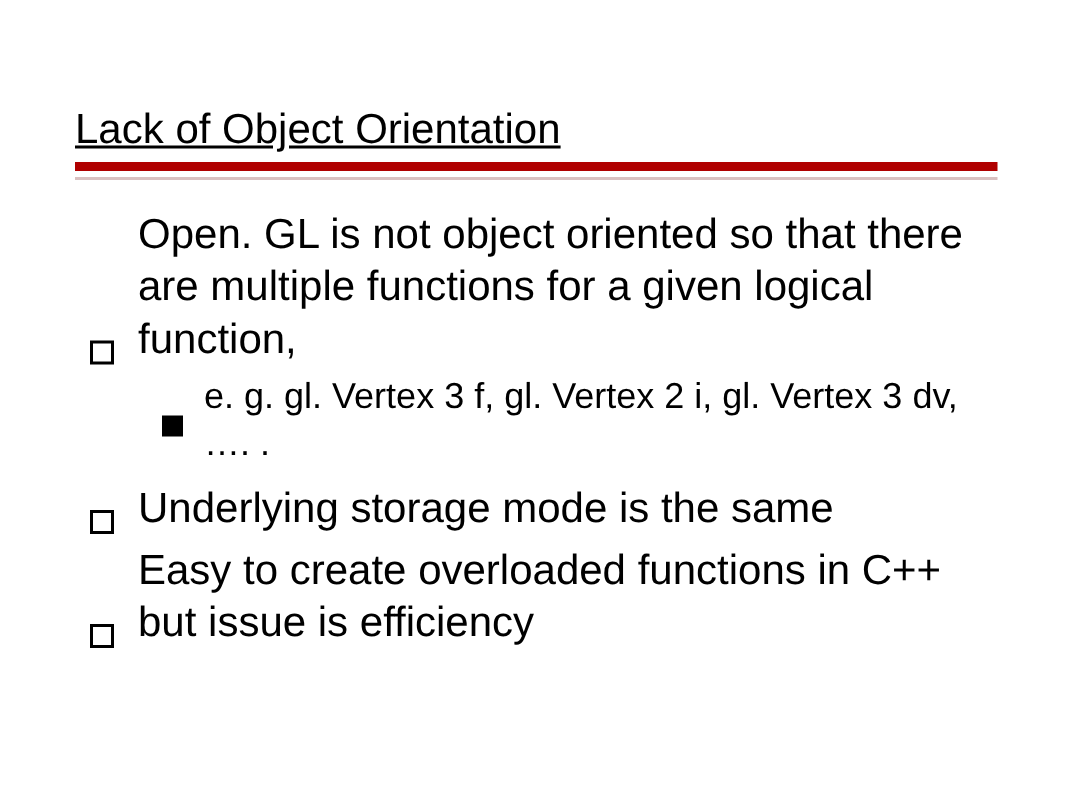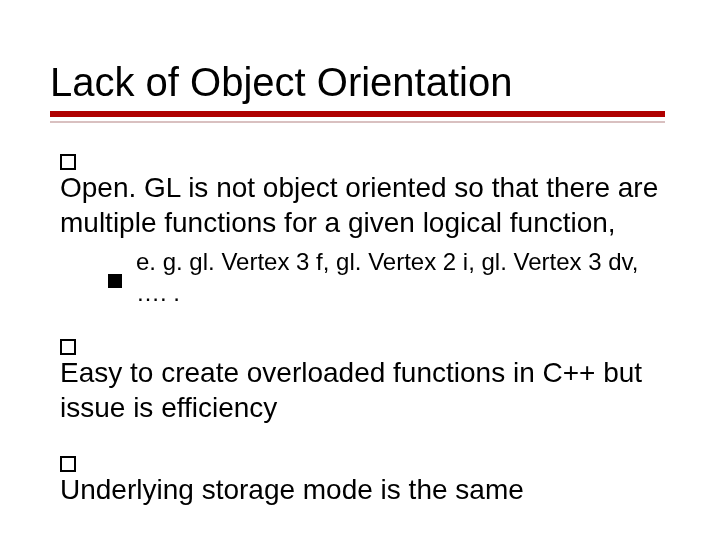--- a/index.html
+++ b/index.html
@@ -12,44 +12,44 @@
     color: #000;
   }
   .slide {
     box-sizing: border-box;
     width: 720px;
     height: 540px;
     padding: 60px 50px 40px 50px;
     position: relative;
   }
   .title {
-    font-size: 40px;
+    font-size: 28px;
     font-weight: 400;
-    margin: 0 0 6px 0;
+    margin: 10px 0 6px 0;
     letter-spacing: 0px;
+    text-decoration: underline;
   }
   .rule {
     height: 6px;
     background: #b00000;
     width: 615px;
     margin-bottom: 4px;
   }
   .rule-shadow {
     height: 2px;
     background: #d9c0c0;
     width: 615px;
     margin-bottom: 18px;
   }
   .lvl1 {
     display: flex;
-    align-items: flex-start;
+    align-items: flex-end;
     font-size: 28px;
     line-height: 1.25;
-    margin: 22px 0 6px 10px;
-    flex-direction: column;
+    margin: 6px 0 6px 10px;
   }
   .lvl2 {
     display: flex;
     align-items: center;
     font-size: 24px;
     line-height: 1.3;
     margin: 6px 0 10px 58px;
   }
   .bullet-open {
     flex: 0 0 auto;
@@ -89,21 +89,21 @@
     <span class="text">Open. GL is not object oriented so that there are multiple functions for a given logical function,</span>
   </div>
 
   <div class="lvl2">
     <span class="bullet-solid"></span>
     <span class="text code">e. g. gl. Vertex 3 f, gl. Vertex 2 i, gl. Vertex 3 dv, …. .</span>
   </div>
 
   <div class="lvl1">
     <span class="bullet-open"></span>
-    <span class="text">Easy to create overloaded functions in C++ but issue is efficiency</span>
+    <span class="text">Underlying storage mode is the same</span>
   </div>
 
   <div class="lvl1">
     <span class="bullet-open"></span>
-    <span class="text">Underlying storage mode is the same</span>
+    <span class="text">Easy to create overloaded functions in C++ but issue is efficiency</span>
   </div>
 
 </div>
 
 </body></html>

